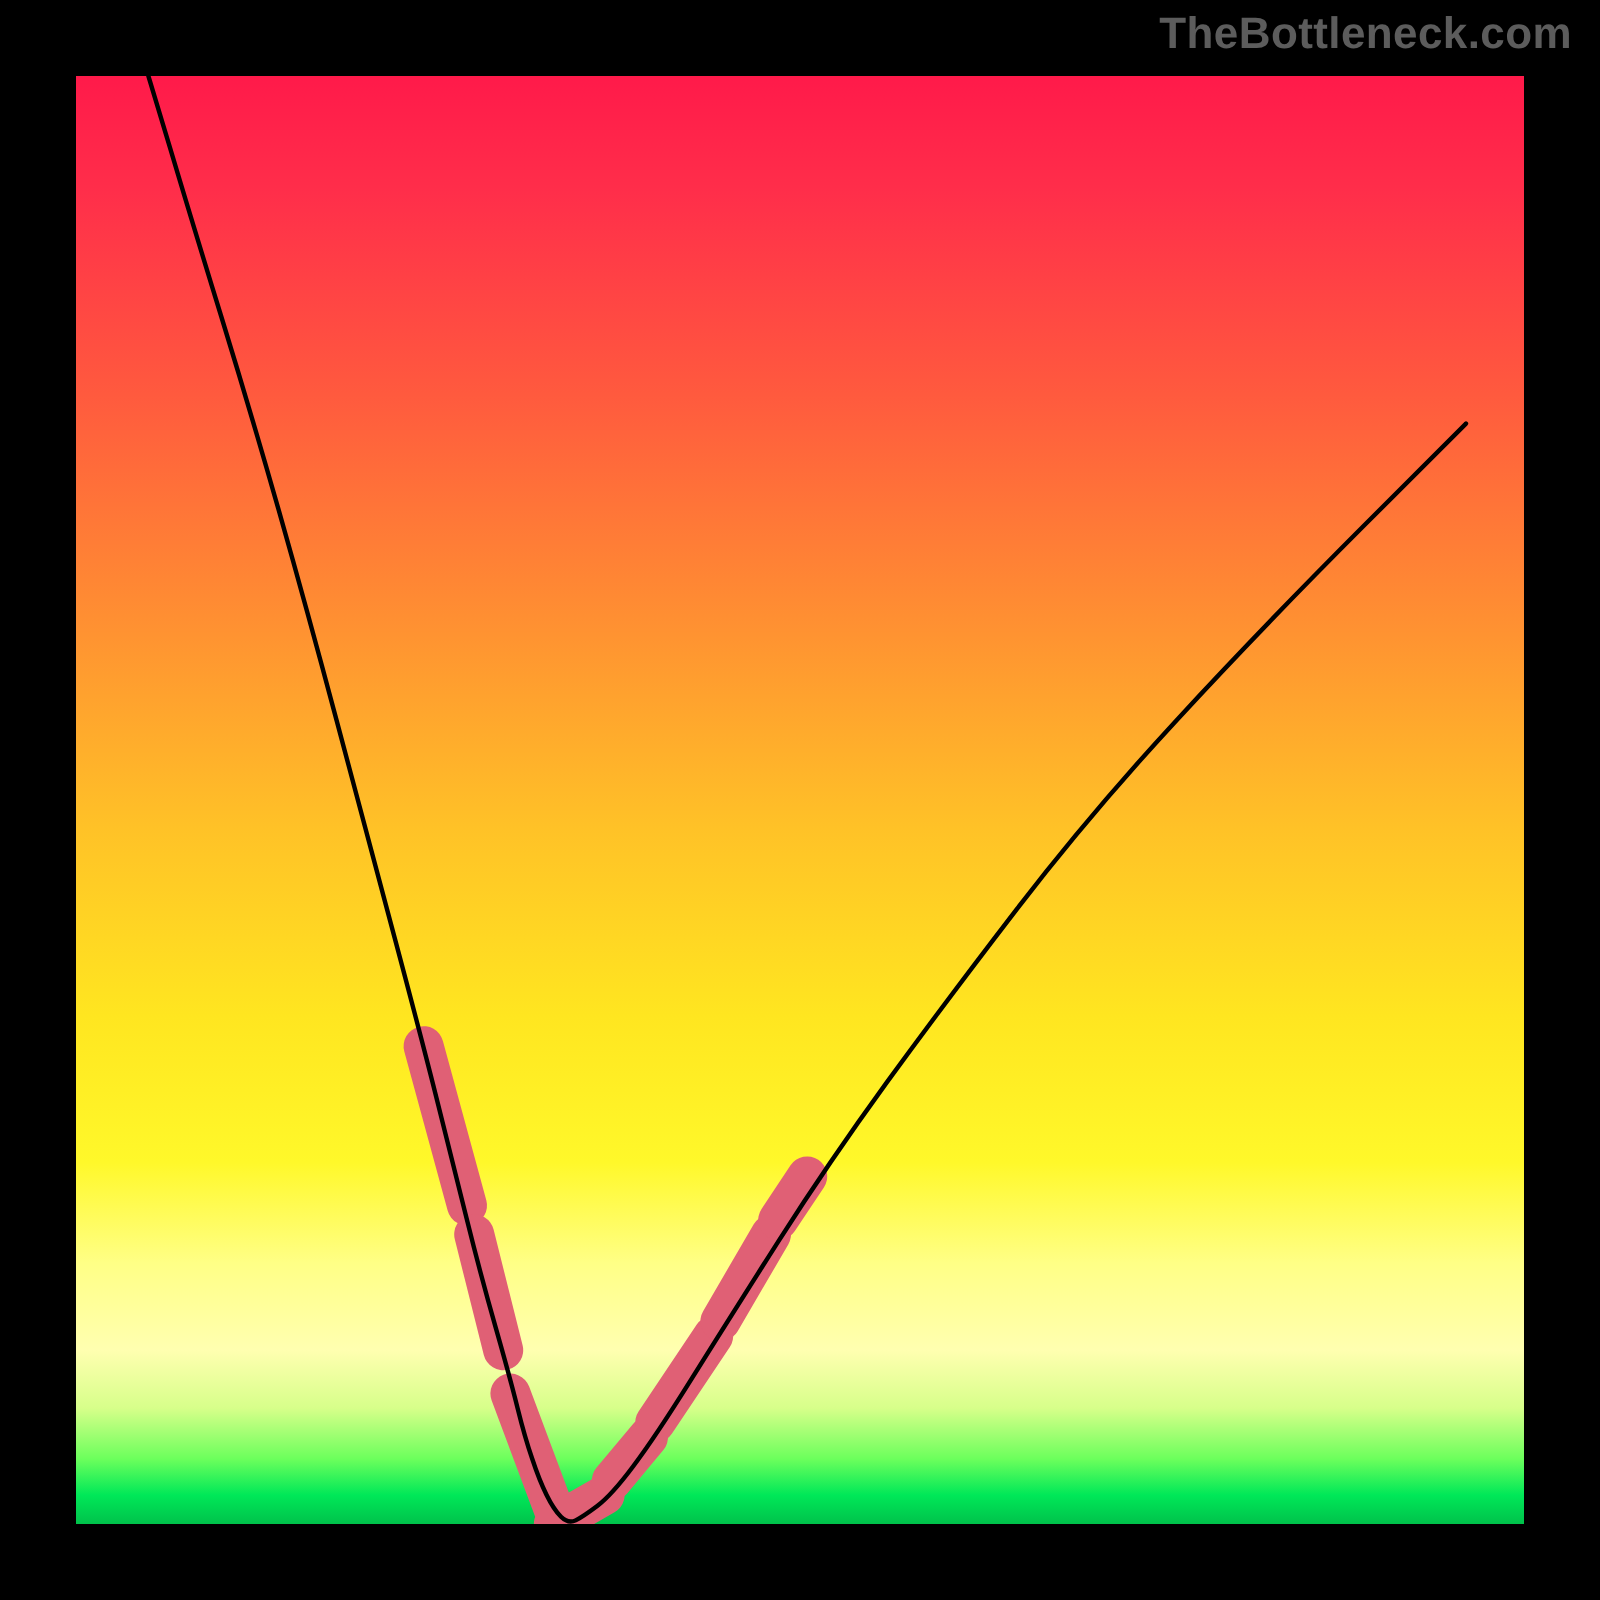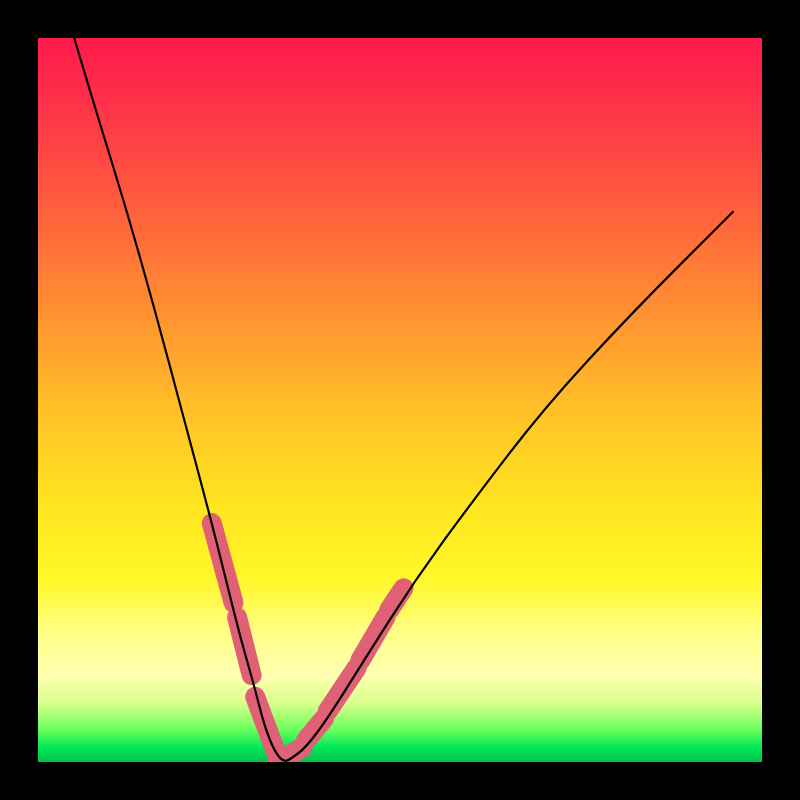--- a/index.html
+++ b/index.html
@@ -76,20 +76,21 @@
     fill: none;
     stroke: #e06075;
     stroke-width: 20;
     stroke-linecap: round;
   }
 </style>
 </head>
 <body>
 
 <div class="frame">
+  <div class="watermark">TheBottleneck.com</div>
 
   <div class="plot-area">
     <div class="gradient-bg"></div>
     <svg class="curves" viewBox="0 0 724 724" preserveAspectRatio="none">
       <g id="band-group">
           <path d="M 173.8 485.1 L 195.5 564.7" class="curve-band"></path>
           <path d="M 199.1 579.2 L 213.6 637.1" class="curve-band"></path>
           <path d="M 217.2 658.8 L 238.9 716.8" class="curve-band"></path>
           <path d="M 238.9 724.0 L 264.3 709.5" class="curve-band"></path>
           <path d="M 267.9 702.3 L 286.0 680.6" class="curve-band"></path>

